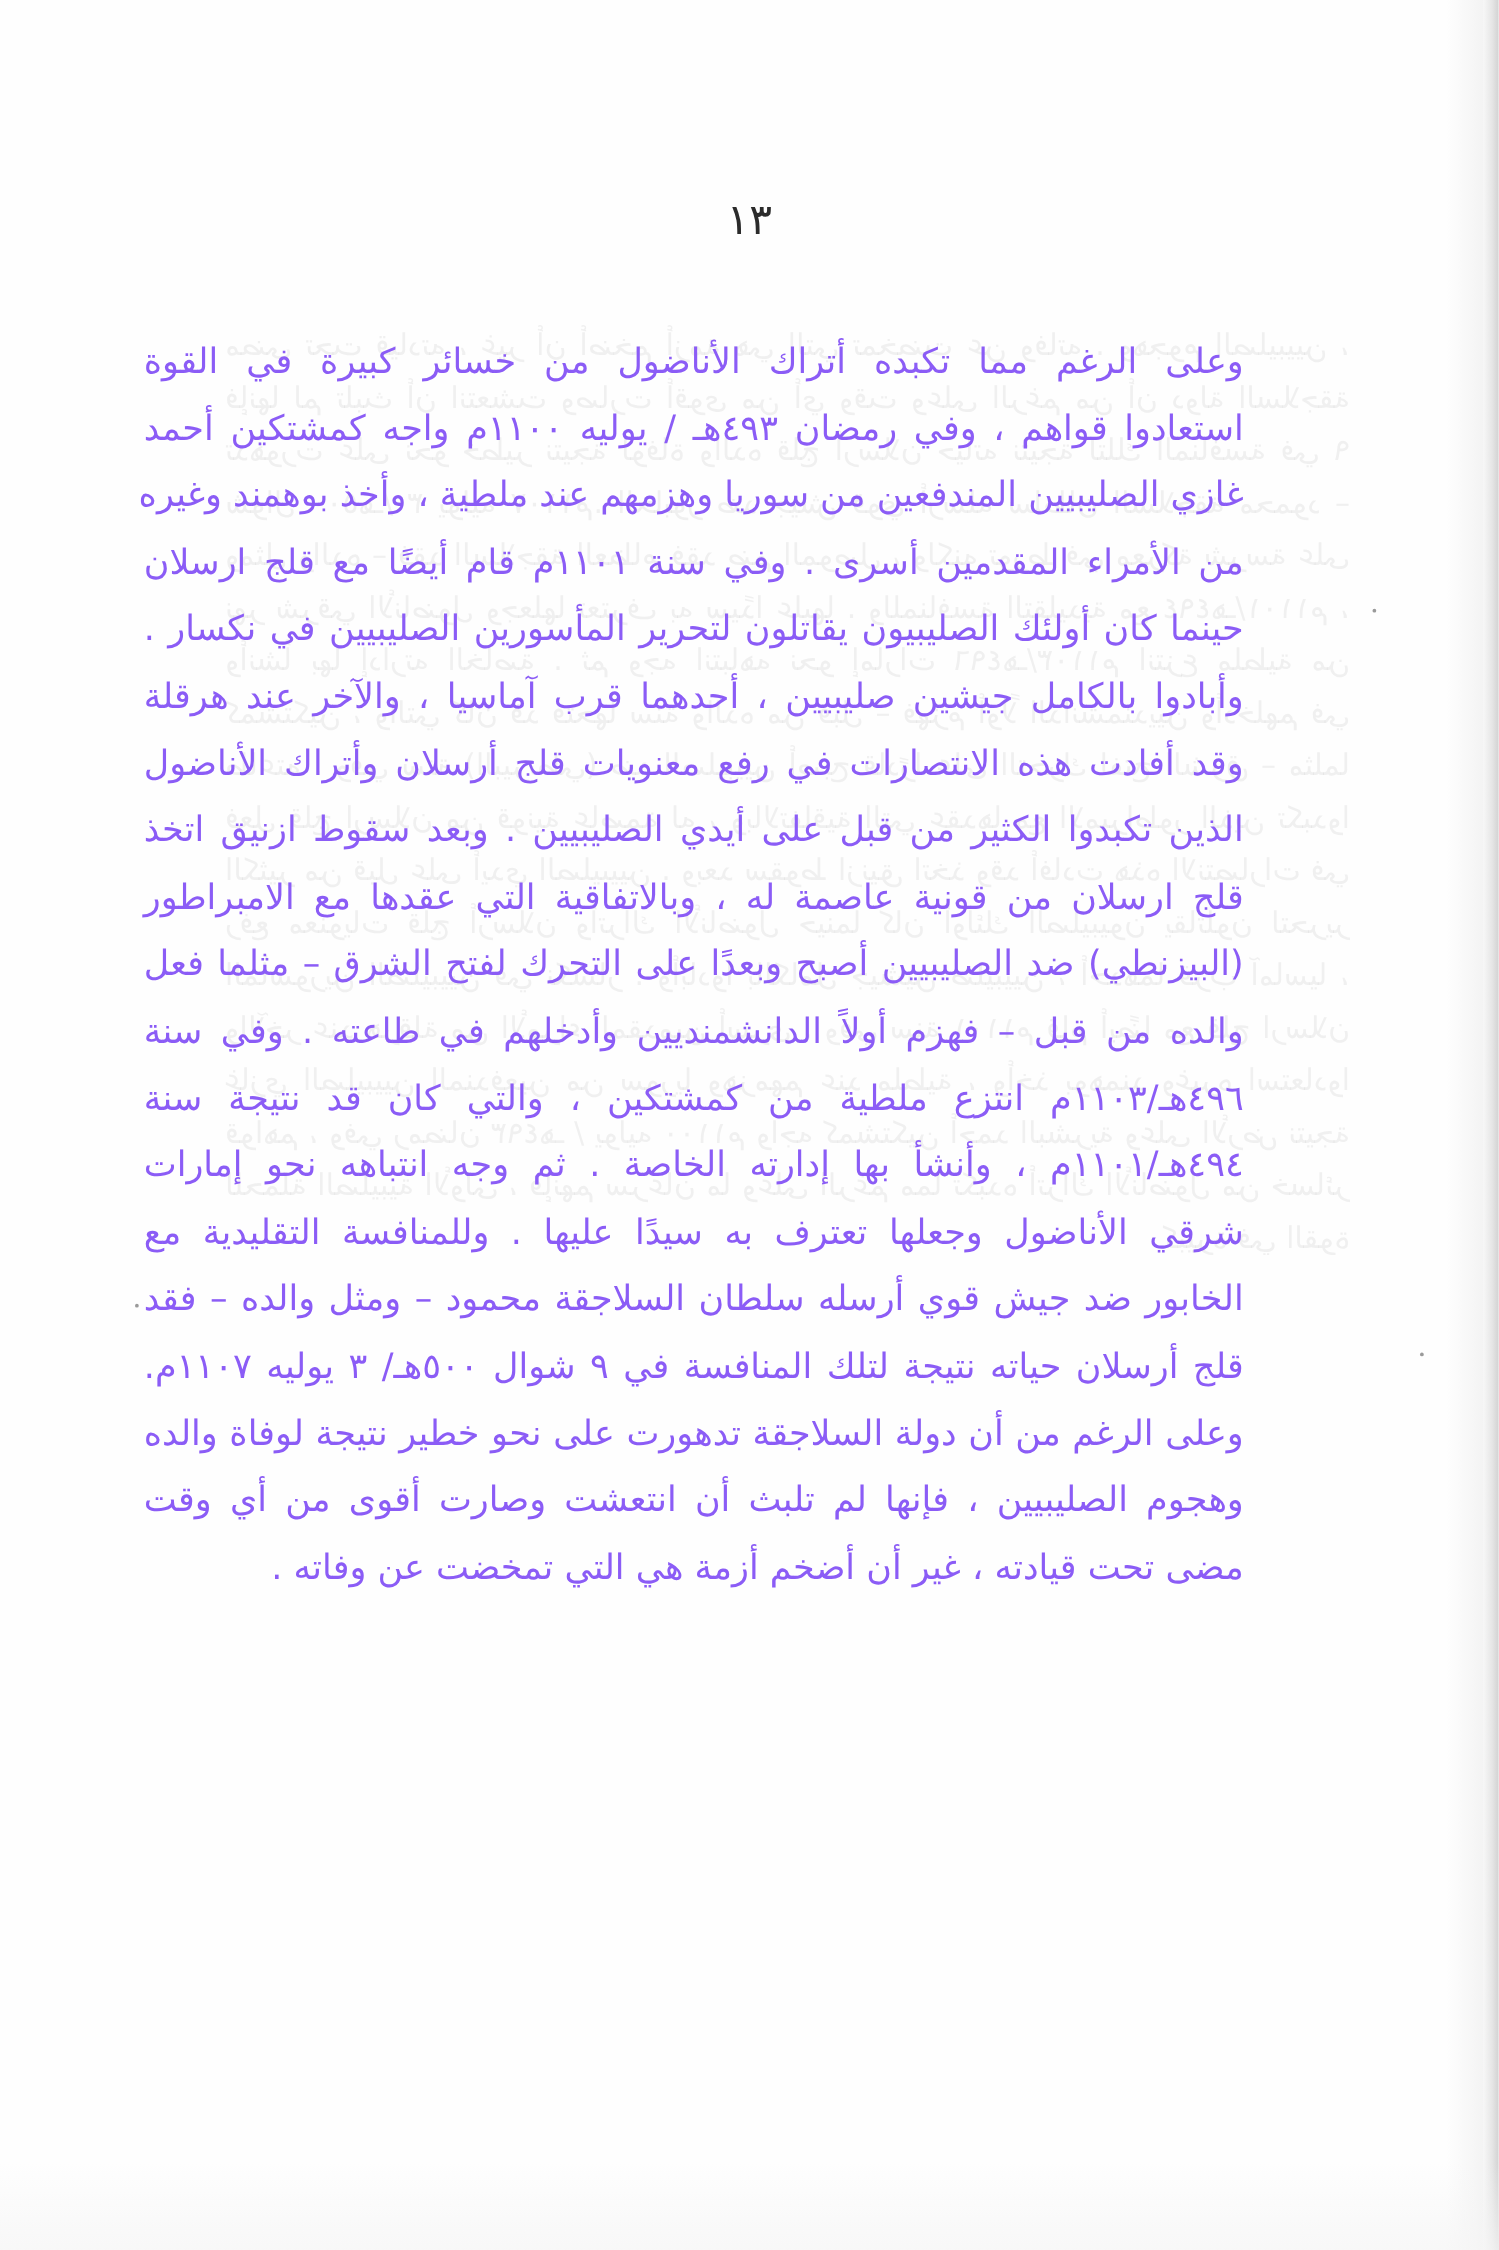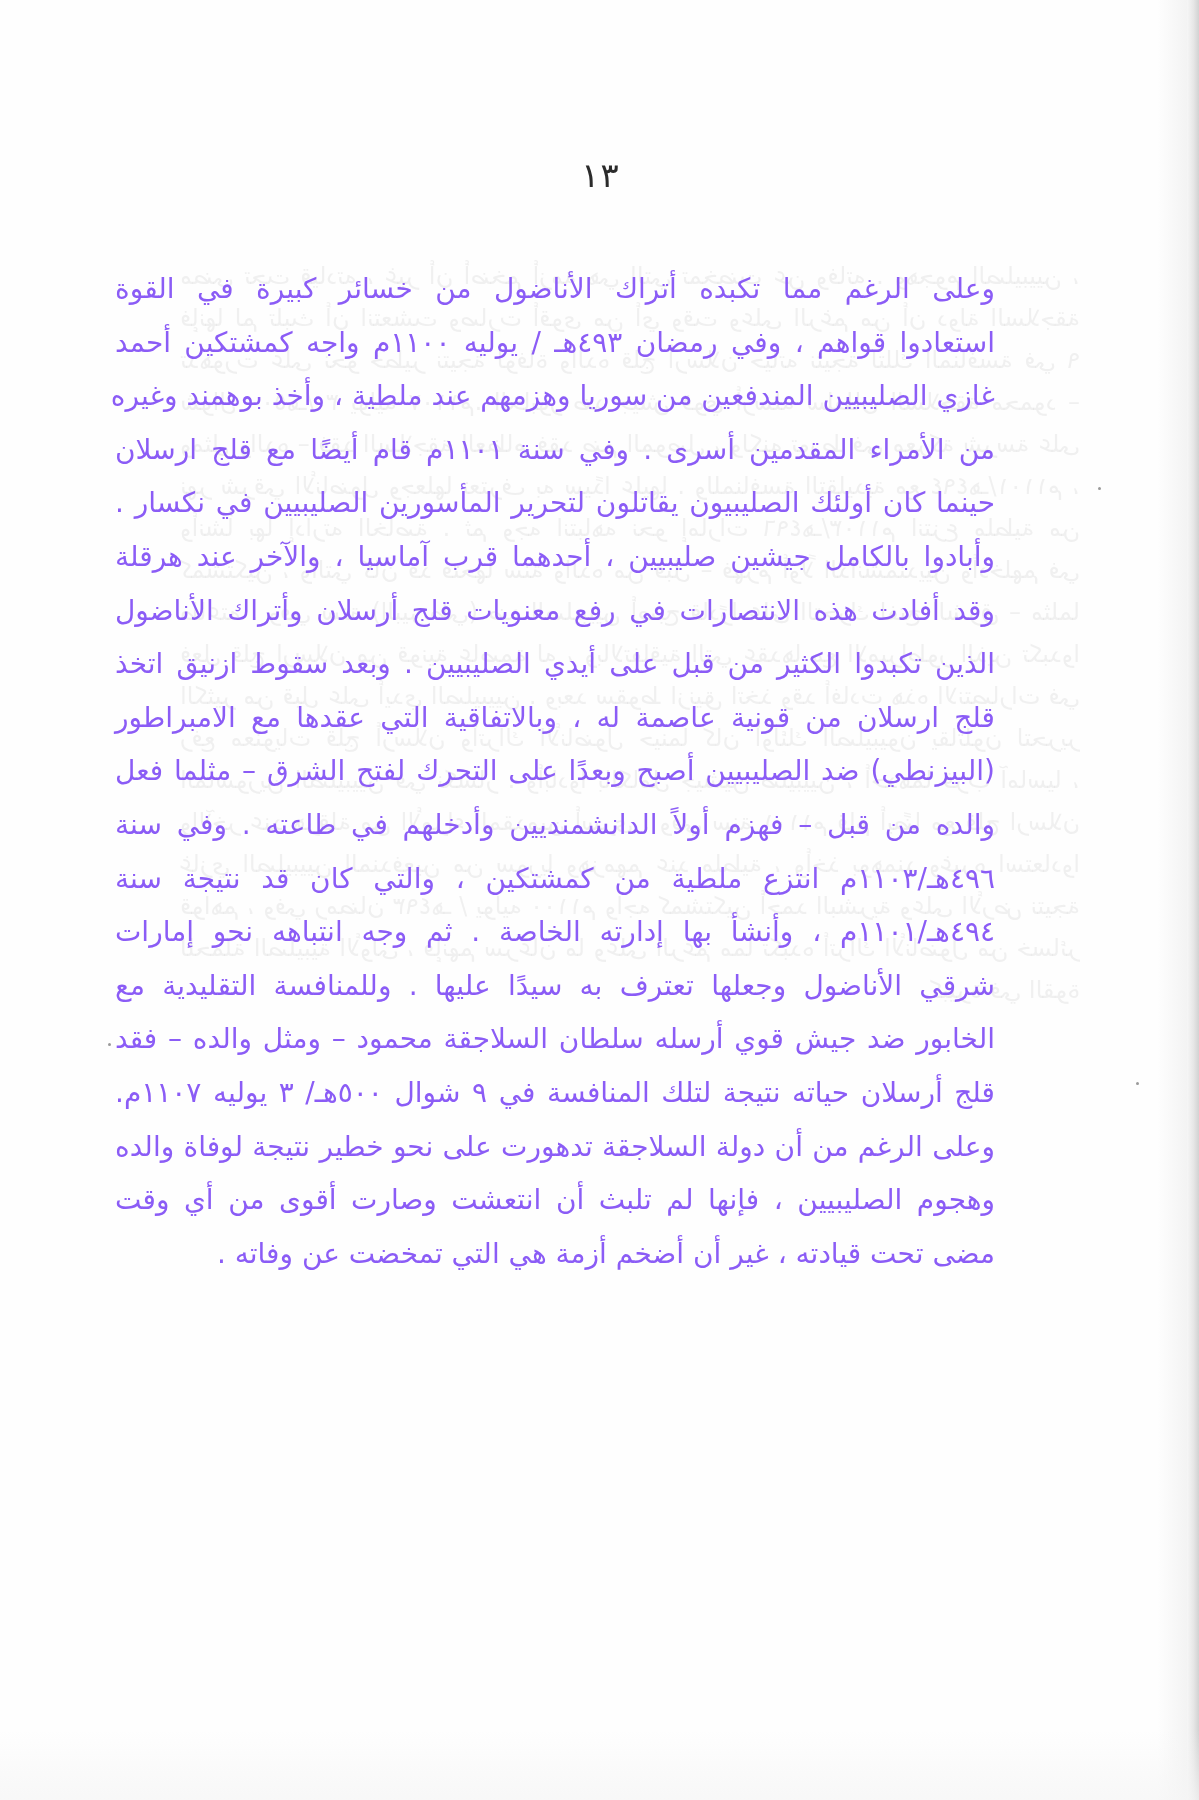--- a/index.html
+++ b/index.html
@@ -61,21 +61,21 @@
       transform: scaleX(-1);
       overflow: hidden;
       user-select: none;
     }
     .page-number {
       position: absolute;
       left: 0;
       width: 1199px;
       top: 155px;
       text-align: center;
-      font-family: Liberation Mono, monospace;
+      font-family: Liberation Serif, serif;
       font-size: 34px;
       color: #2b2b2b;
       direction: rtl;
     }
     .body-text {
       position: absolute;
       left: 115px;
       top: 262px;
       width: 880px;
       direction: rtl;

